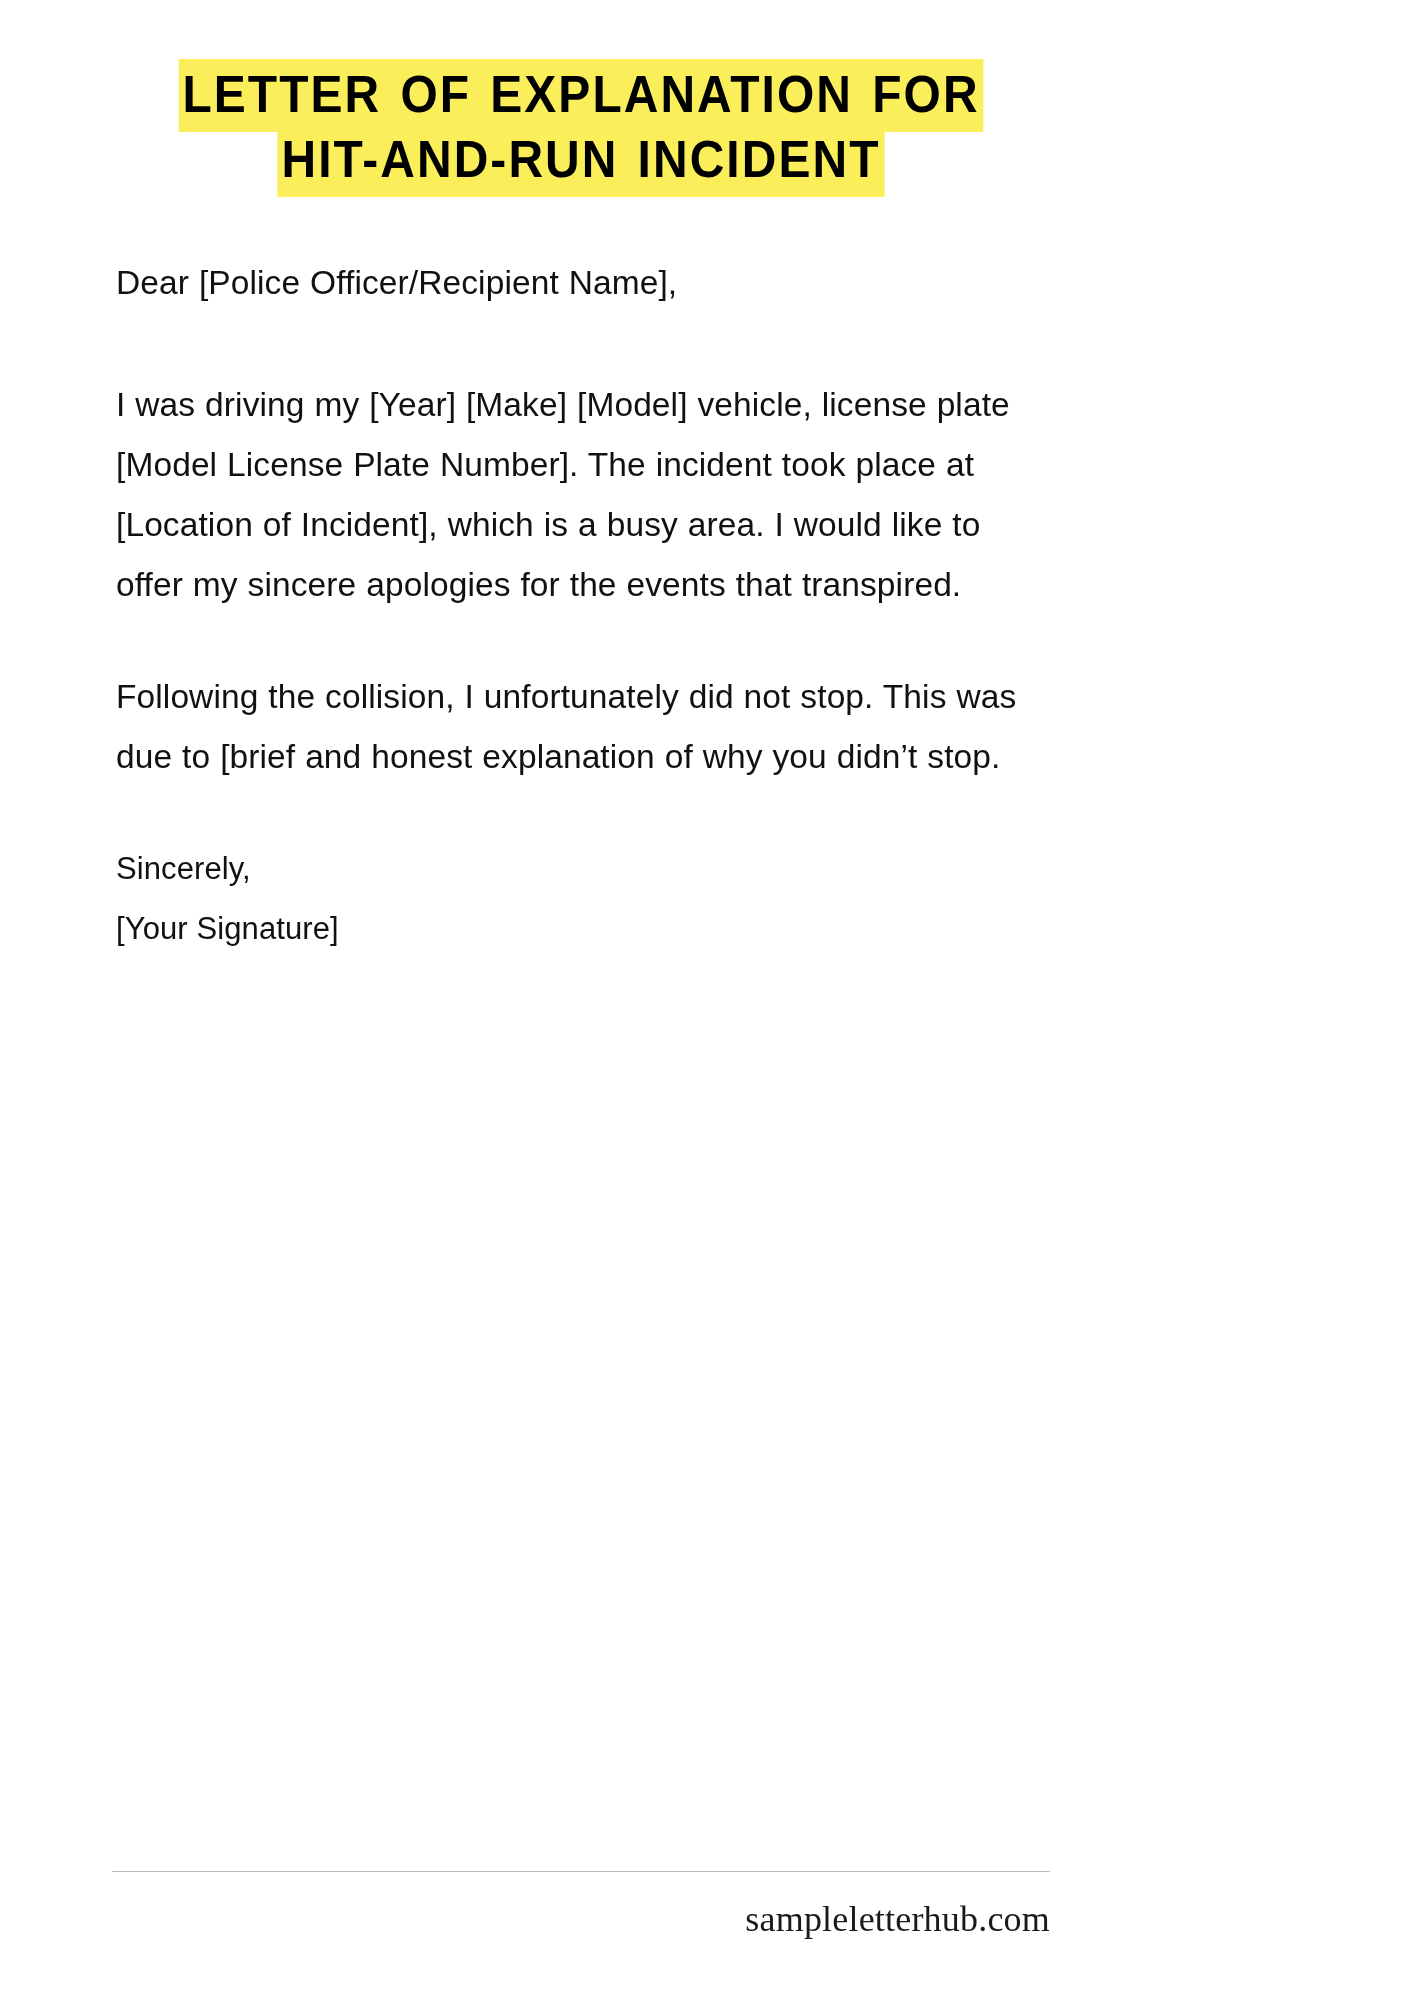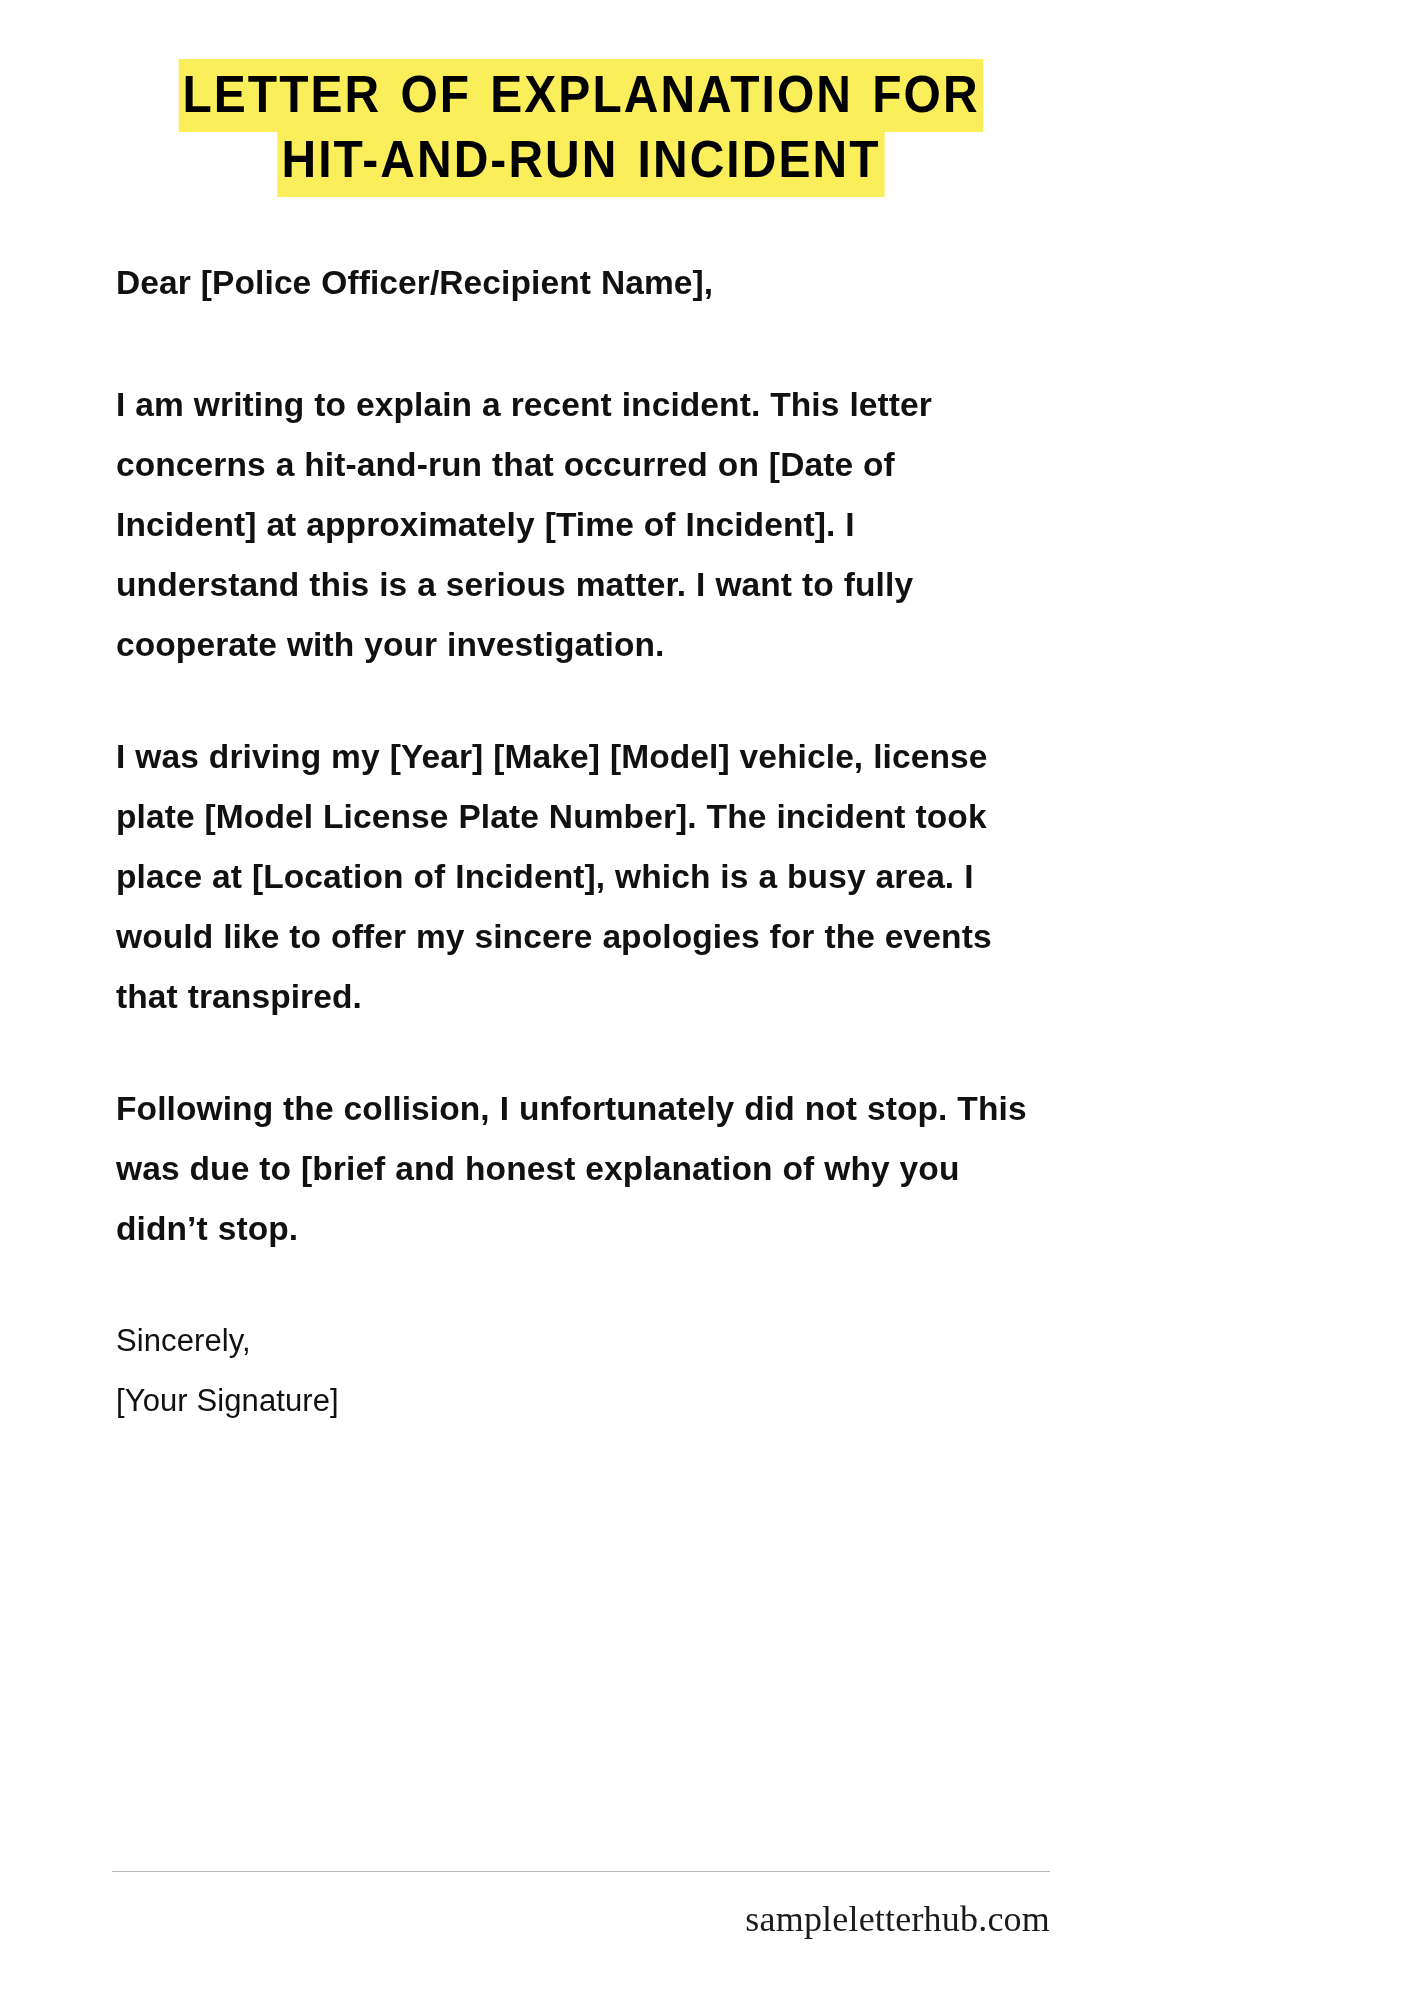--- a/index.html
+++ b/index.html
@@ -51,21 +51,21 @@
 
   
   .body-block {
     margin-top: 60px;
     padding-left: 4px;
     padding-right: 6px;
   }
   .para {
     margin: 0 0 52px 0;
     font-family: "Liberation Sans", sans-serif;
-    font-weight: 700;
+    font-weight: 400;
     font-size: 33.5px;
     line-height: 60px;
     color: #111111;
     letter-spacing: 0.1px;
     word-spacing: 0.5px;
   }
   .para.salutation {
     margin-bottom: 62px;
   }
   .sign-off {
@@ -107,21 +107,20 @@
 <div class="page">
 
   <div class="title-block">
     <h1 class="doc-title"><span class="hl">LETTER OF EXPLANATION FOR HIT-AND-RUN INCIDENT</span></h1>
   </div>
 
   <div class="body-block">
 
     <p class="para salutation">Dear [Police Officer/Recipient Name],</p>
 
-    <p class="para">I am writing to explain a recent incident. This letter concerns a hit-and-run that occurred on [Date of Incident] at approximately [Time of Incident]. I understand this is a serious matter. I want to fully cooperate with your investigation.</p>
 
     <p class="para">I was driving my [Year] [Make] [Model] vehicle, license plate [Model License Plate Number]. The incident took place at [Location of Incident], which is a busy area. I would like to offer my sincere apologies for the events that transpired.</p>
 
     <p class="para">Following the collision, I unfortunately did not stop. This was due to [brief and honest explanation of why you didn’t stop.</p>
 
     <p class="sign-off">Sincerely,</p>
     <p class="sign-off">[Your Signature]</p>
 
   </div>
 

